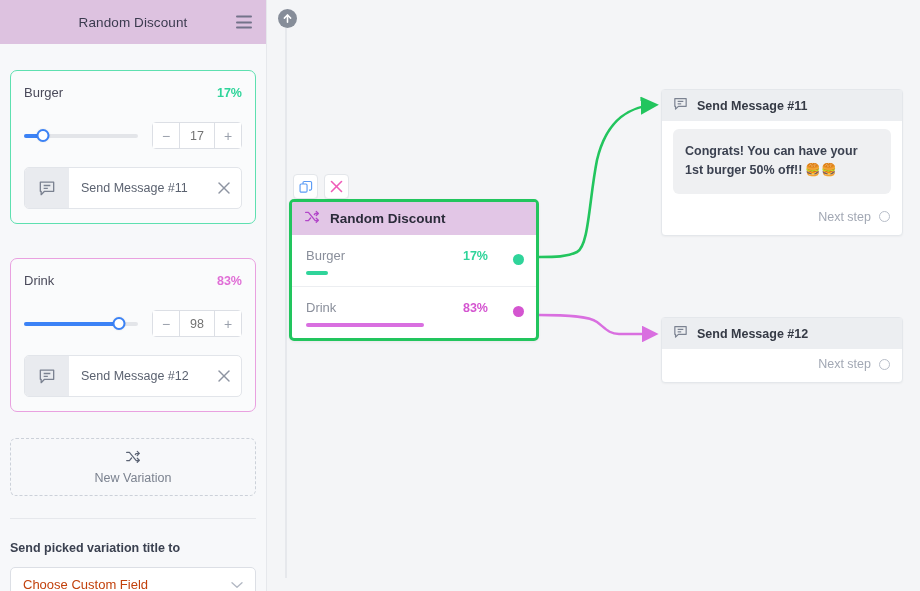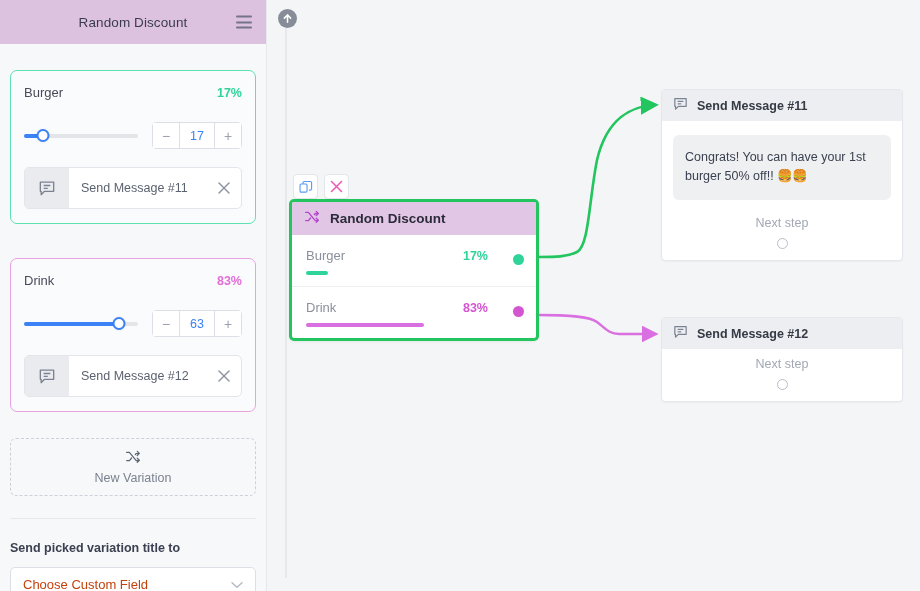--- a/index.html
+++ b/index.html
@@ -73,21 +73,21 @@
     width: 90px; flex: 0 0 90px;
   }
   .stepper button {
     width: 26px; background: #fff; border: none; color: #9aa0ac; font-size: 14px;
     cursor: pointer; display: flex; align-items: center; justify-content: center;
     font-family: inherit;
   }
   .stepper .val {
     flex: 1; border-left: 1px solid #dcdfe5; border-right: 1px solid #dcdfe5;
     display: flex; align-items: center; justify-content: center;
-    font-size: 12.5px; color: #3b82f6;
+    font-size: 12.5px; color: #737373;
   }
 
   .msg-ref {
     margin-top: 18px; display: flex; align-items: stretch; height: 42px;
     border: 1px solid #e2e5ea; border-radius: 5px; background: #fff; overflow: hidden;
   }
   .msg-ref .ic {
     width: 44px; background: #e9ebef; display: flex; align-items: center; justify-content: center;
     flex: 0 0 44px;
   }
@@ -168,26 +168,26 @@
     position: absolute; width: 242px;
     background: #fff; border: 1px solid #e4e7eb; border-radius: 4px;
     z-index: 3; box-shadow: 0 1px 2px rgba(0,0,0,.04);
   }
   .msg-card.m11 { left: 394px; top: 89px; }
   .msg-card.m12 { left: 394px; top: 317px; }
   .mc-head {
     background: #eceef1; height: 31px; display: flex; align-items: center; gap: 8px; padding: 0 10px;
   }
   .mc-title { font-size: 12.5px; font-weight: bold; color: #353a45; }
-  .mc-body { padding: 14px 11px 8px; }
+  .mc-body { padding: 8px 11px 8px; font-weight: bold; }
   .bubble {
     background: #eff0f2; border-radius: 6px; padding: 13px 12px;
     font-size: 12.5px; line-height: 1.55; color: #3b4150;
   }
-  .mc-foot { display: flex; align-items: center; justify-content: flex-end; gap: 8px; padding: 8px 12px 11px; flex-direction: column; }
+  .mc-foot { display: flex; align-items: center; justify-content: flex-end; gap: 8px; padding: 8px 12px 11px; }
   .next-step-label { font-size: 12.5px; color: #a2a8b4; }
   .next-step-dot { width: 11px; height: 11px; border-radius: 50%; border: 1.5px solid #b8bec9; cursor: pointer; }
 
   svg.edges { position: absolute; inset: 0; width: 653px; height: 591px; z-index: 2; pointer-events: none; }
 </style>
 </head>
 <body>
 
 <div id="app">
 
@@ -245,21 +245,21 @@
           <span class="vc-pct pink">83%</span>
         </div>
         <div class="vc-row">
           <div class="slider">
             <span class="track"></span>
             <span class="fill" style="width:83%"></span>
             <span class="thumb" style="left:83%"></span>
           </div>
           <div class="stepper">
             <button>−</button>
-            <span class="val">63</span>
+            <span class="val">98</span>
             <button>+</button>
           </div>
         </div>
         <div class="msg-ref">
           <span class="ic">
             <svg width="20" height="20" viewBox="0 0 24 24" fill="none" stroke="#7b8291" stroke-width="1.6">
               <path d="M4 5h16v11H9l-4 4v-4H4z" stroke-linejoin="round"></path>
               <line x1="8" y1="9" x2="16" y2="9"></line>
                 <line x1="8" y1="12.5" x2="13" y2="12.5"></line>
             </svg>

